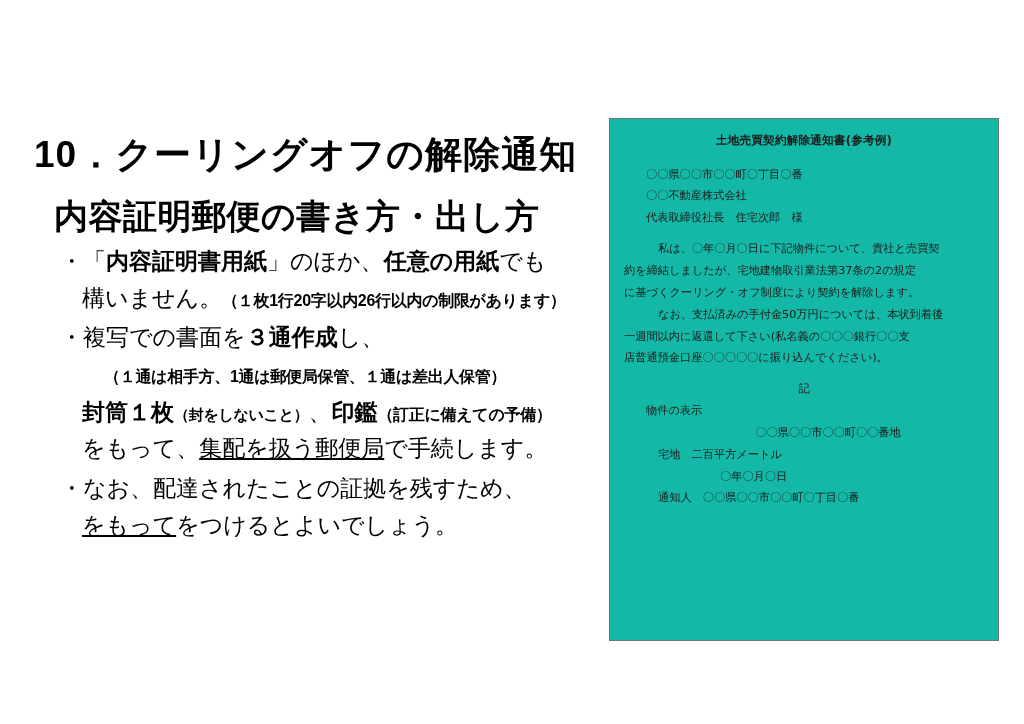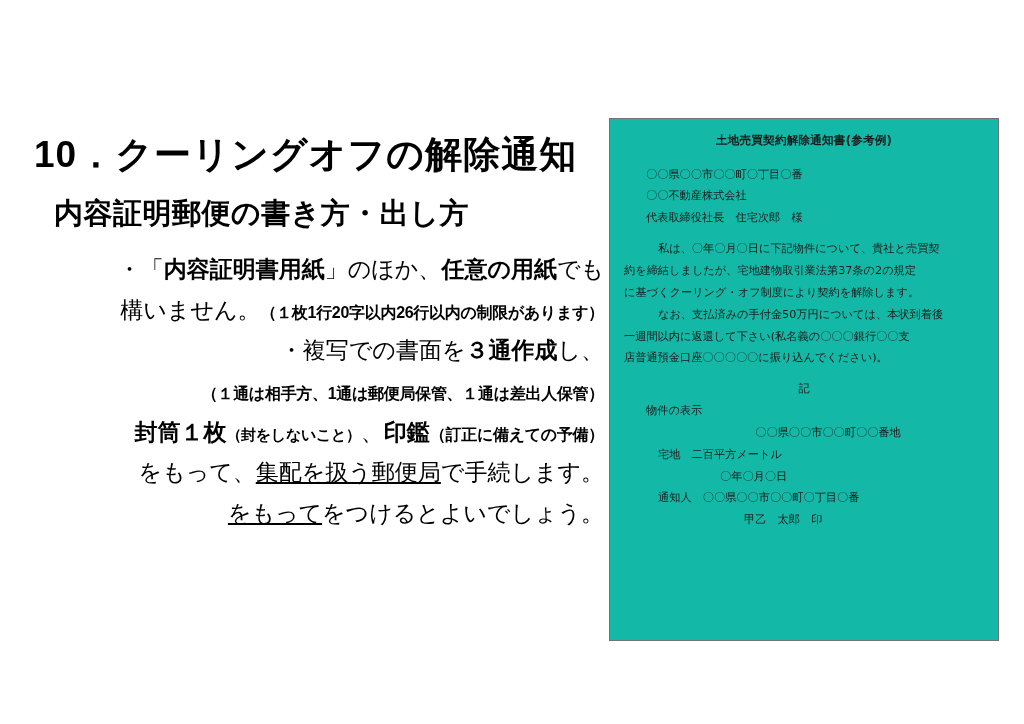--- a/index.html
+++ b/index.html
@@ -32,40 +32,39 @@
     font-size: 37px;
     font-weight: bold;
     letter-spacing: 1px;
     white-space: nowrap;
   }
 
   #subtitle {
     position: absolute;
     left: 54px;
     top: 192px;
-    font-size: 29px;
+    font-size: 34px;
     font-weight: bold;
     letter-spacing: 0.5px;
     white-space: nowrap;
   }
 
   #bullets {
     position: absolute;
     left: 60px;
     top: 243px;
     width: 552px;
   }
 
   .bullet-line {
     font-size: 23px;
     line-height: 1.42;
-    margin: 8px;
+    margin: 0;
     padding: 0;
     white-space: nowrap;
-    text-align: right;
   }
   .indent1 { padding-left: 22px; }
   .indent2 { padding-left: 44px; }
 
   .bold { font-weight: bold; }
   .small {
     font-size: 16px;
     letter-spacing: -0.3px;
     font-weight: bold;
   }
@@ -148,20 +147,23 @@
     </p>
 
     <p class="bullet-line indent1 gap-c">
       <span class="bold">封筒１枚</span><span class="smaller bold">（封をしないこと）</span><span>、</span><span class="bold">印鑑</span><span class="small">（訂正に備えての予備）</span>
     </p>
 
     <p class="bullet-line indent1 gap-b">
       <span>をもって、</span><span class="uline">集配を扱う郵便局</span><span>で手続します。</span>
     </p>
 
+    <p class="bullet-line gap-a">
+      <span>・</span><span>なお、配達されたことの証拠を残すため、</span>
+    </p>
 
     <p class="bullet-line indent1 gap-b">
       <span class="uline">をもって</span><span>をつけるとよいでしょう。</span>
     </p>
 
   </div>
 </div>
 
 <div id="doc-frame">
   <div id="doc-inner">
@@ -177,15 +179,14 @@
     <div class="doc-line pad-2">なお、支払済みの手付金50万円については、本状到着後</div>
     <div class="doc-line">一週間以内に返還して下さい(私名義の〇〇〇銀行〇〇支</div>
     <div class="doc-line">店普通預金口座〇〇〇〇〇に振り込んでください)。</div>
     <div class="doc-blank"></div>
     <div class="doc-line doc-center">記</div>
     <div class="doc-line pad-1">物件の表示</div>
     <div class="doc-line pad-3">〇〇県〇〇市〇〇町〇〇番地</div>
     <div class="doc-line pad-2">宅地　二百平方メートル</div>
     <div class="doc-line pad-5">〇年〇月〇日</div>
     <div class="doc-line pad-2">通知人　〇〇県〇〇市〇〇町〇丁目〇番</div>
-    <div class="doc-line pad-6">甲乙　太郎　印</div>
   </div>
 </div>
 
 </body></html>

